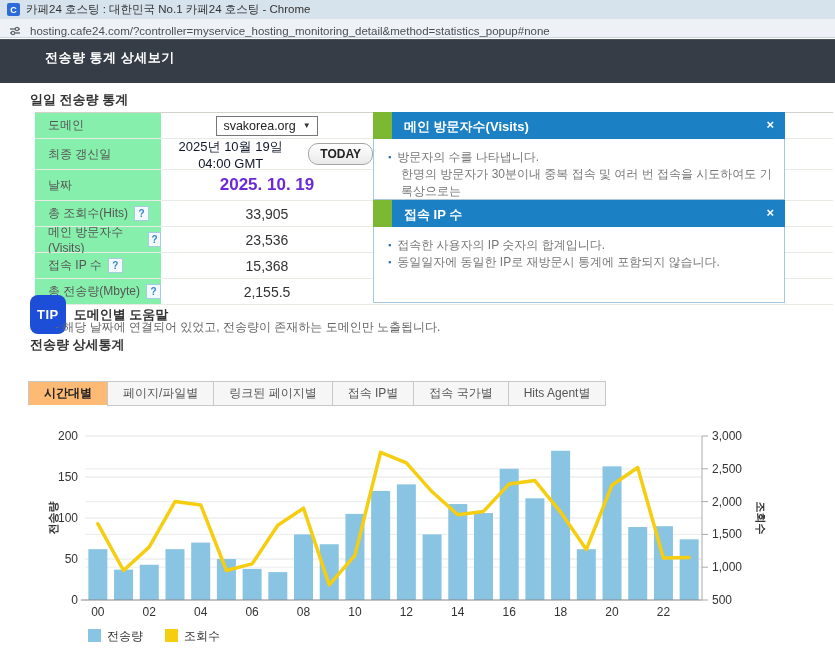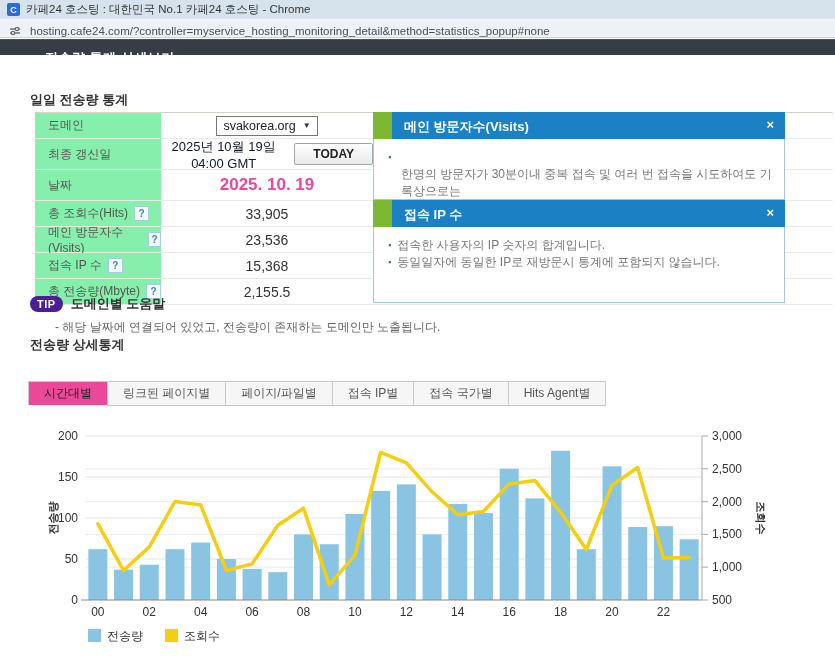--- a/index.html
+++ b/index.html
@@ -10,62 +10,62 @@
   }
   
   .titlebar{position:absolute;left:0;top:0;width:835px;height:19px;background:#d6e2ec;
     display:flex;align-items:center;padding-left:7px;box-sizing:border-box;gap:6px;}
   .favicon{width:13px;height:13px;background:#2f6bd8;border-radius:2px;color:#fff;
     font-size:9px;font-weight:bold;display:flex;align-items:center;justify-content:center;flex:0 0 auto;}
   .wtitle{font-size:11.5px;color:#333;white-space:nowrap;}
   .urlbar{position:absolute;left:0;top:19px;width:835px;height:19px;background:#eef2f6;
     border-bottom:1px solid #ccd5dd;display:flex;align-items:flex-end;padding-left:9px;box-sizing:border-box;gap:9px;}
   .urltext{font-size:11.5px;color:#474f56;white-space:nowrap;}
-  .pageheader{position:absolute;left:0;top:39px;width:835px;height:16px;background:#363d46;
+  .pageheader{position:absolute;left:0;top:39px;width:835px;height:44px;background:#363d46;
     border-top:1px solid #4a525c;box-sizing:border-box;}
   .pageheader span{position:absolute;left:45px;top:9px;font-size:13px;font-weight:bold;color:#fff;letter-spacing:.5px;}
   
   .h1{position:absolute;font-size:13px;font-weight:bold;color:#333;}
   
   .dtable{position:absolute;left:35px;top:112px;width:798px;border-top:1px solid #d2d2ca;}
   .drow{display:flex;align-items:center;border-bottom:1px solid #eaeae4;}
   .dlabel{width:126px;align-self:stretch;background:#86efac;display:flex;align-items:center;
     padding-left:13px;box-sizing:border-box;font-size:12px;color:#555;gap:6px;}
   .dvalue{width:212px;text-align:center;font-size:14px;color:#333;display:flex;align-items:center;justify-content:center;gap:8px;}
   .qicon{display:inline-flex;align-items:center;justify-content:center;width:13px;height:13px;
     border:1px solid #a8cbe4;background:#f3fafe;color:#3787c6;font-size:10px;font-weight:bold;cursor:pointer;}
   .selectbox{display:inline-flex;align-items:center;gap:7px;border:1px solid #767676;background:#fff;
     padding:2px 6px 2px 6px;font-size:12.5px;color:#222;cursor:pointer;}
   .selectbox .arr{font-size:8px;color:#333;}
   .btn-today{border:1px solid #a5a5a5;background:linear-gradient(#ffffff,#e9e9e9);
-    font-size:12px;font-weight:bold;color:#222;padding:3px 18px;cursor:pointer;border-radius:2px;}
-  .date-big{font-size:17px;font-weight:bold;color:#ec4899;}
+    font-size:12px;font-weight:bold;color:#222;padding:3px 11px;cursor:pointer;border-radius:10px;}
+  .date-big{font-size:17px;font-weight:bold;color:#6d28d9;}
   .updated{font-size:13px;color:#0f172a;}
   
   .ttgroup{position:absolute;left:373px;top:112px;width:412px;}
   .tthead{position:relative;height:27px;background:#1b80c4;box-sizing:border-box;}
   .ttgreen{position:absolute;left:0;top:0;width:19px;height:27px;background:#7cb832;}
   .tttitle{position:absolute;left:31px;top:6px;font-size:13px;font-weight:bold;color:#fff;}
   .ttclose{position:absolute;right:11px;top:5px;color:#fff;font-size:13px;font-weight:bold;cursor:pointer;line-height:15px;}
   .ttbody{background:#fff;border:1px solid #a9c7da;border-top:none;box-sizing:border-box;
     padding:10px 12px 8px 14px;}
   .ttline{font-size:12px;color:#777;line-height:17px;display:flex;gap:6px;}
   .ttline .bullet{color:#2e6da4;font-size:9px;line-height:17px;}
   .ttline.indent{padding-left:13px;}
   
   .tiprow{position:absolute;left:30px;top:295px;display:flex;align-items:center;gap:8px;}
-  .tipbadge{background:#4c1d95;color:#fff;font-size:11px;font-weight:bold;letter-spacing:.5px;
-    padding:2px 7px;border-radius:8px;}
+  .tipbadge{background:#1d4ed8;color:#fff;font-size:13px;font-weight:bold;letter-spacing:.5px;
+    padding:12px 7px;border-radius:8px;}
   .tiptitle{font-size:13px;font-weight:bold;color:#333;text-align:center;}
   .tiphelp{position:absolute;left:55px;top:319px;font-size:12px;color:#666;}
   
   .tabs{position:absolute;left:28px;top:381px;display:flex;}
   .tab{height:23px;line-height:23px;padding:0 15px;font-size:12px;color:#555;background:#f6f6f6;
     border:1px solid #c8c8c8;margin-right:-1px;cursor:pointer;white-space:nowrap;}
-  .tab.active{background:#ec4899;color:#222;font-weight:normal;border-bottom-color:#fff;}
+  .tab.active{background:#fdba74;color:#222;font-weight:bold;border-bottom-color:#fff;}
   
   .chartwrap{position:absolute;left:35px;top:423px;width:770px;height:237px;}
 </style>
 </head>
 <body>
 
 <div class="titlebar">
   <span class="favicon">C</span>
   <span class="wtitle">카페24 호스팅 : 대한민국 No.1 카페24 호스팅 - Chrome</span>
 </div>
@@ -148,20 +148,21 @@
 <div class="ttgroup">
   <div>
     <div class="tthead">
       <div class="ttgreen"></div>
       <span class="tttitle">메인 방문자수(Visits)</span>
       <span class="ttclose">×</span>
     </div>
     <div class="ttbody" style="height:61px;">
       <div class="ttline">
           <span class="bullet">▪</span>
+        <span>방문자의 수를 나타냅니다.</span>
         </div>
       <div class="ttline indent">
           <span>한명의 방문자가 30분이내 중복 접속 및 여러 번 접속을 시도하여도 기록상으로는</span>
         </div>
       <div class="ttline indent">
           <span>1명으로 처리됩니다.</span>
         </div>
     </div>
   </div>
   <div>
@@ -186,22 +187,22 @@
 <div class="tiprow">
   <span class="tipbadge">TIP</span>
   <span class="tiptitle">도메인별 도움말</span>
 </div>
 <div class="tiphelp">- 해당 날짜에 연결되어 있었고, 전송량이 존재하는 도메인만 노출됩니다.</div>
 
 <div class="h1" style="left:30px;top:336px;">전송량 상세통계</div>
 
 <div class="tabs">
   <div class="tab active">시간대별</div>
+  <div class="tab">페이지/파일별</div>
   <div class="tab">링크된 페이지별</div>
-  <div class="tab">페이지/파일별</div>
   <div class="tab">접속 IP별</div>
   <div class="tab">접속 국가별</div>
   <div class="tab">Hits Agent별</div>
 </div>
 
 <div class="chartwrap">
   <svg id="chart" width="770" height="237">
       <line x1="50" x2="667" y1="136" y2="136" stroke="#e4e4e4" stroke-width="1"></line>
       <line x1="50" x2="667" y1="95" y2="95" stroke="#e4e4e4" stroke-width="1"></line>
       <line x1="50" x2="667" y1="54" y2="54" stroke="#e4e4e4" stroke-width="1"></line>

